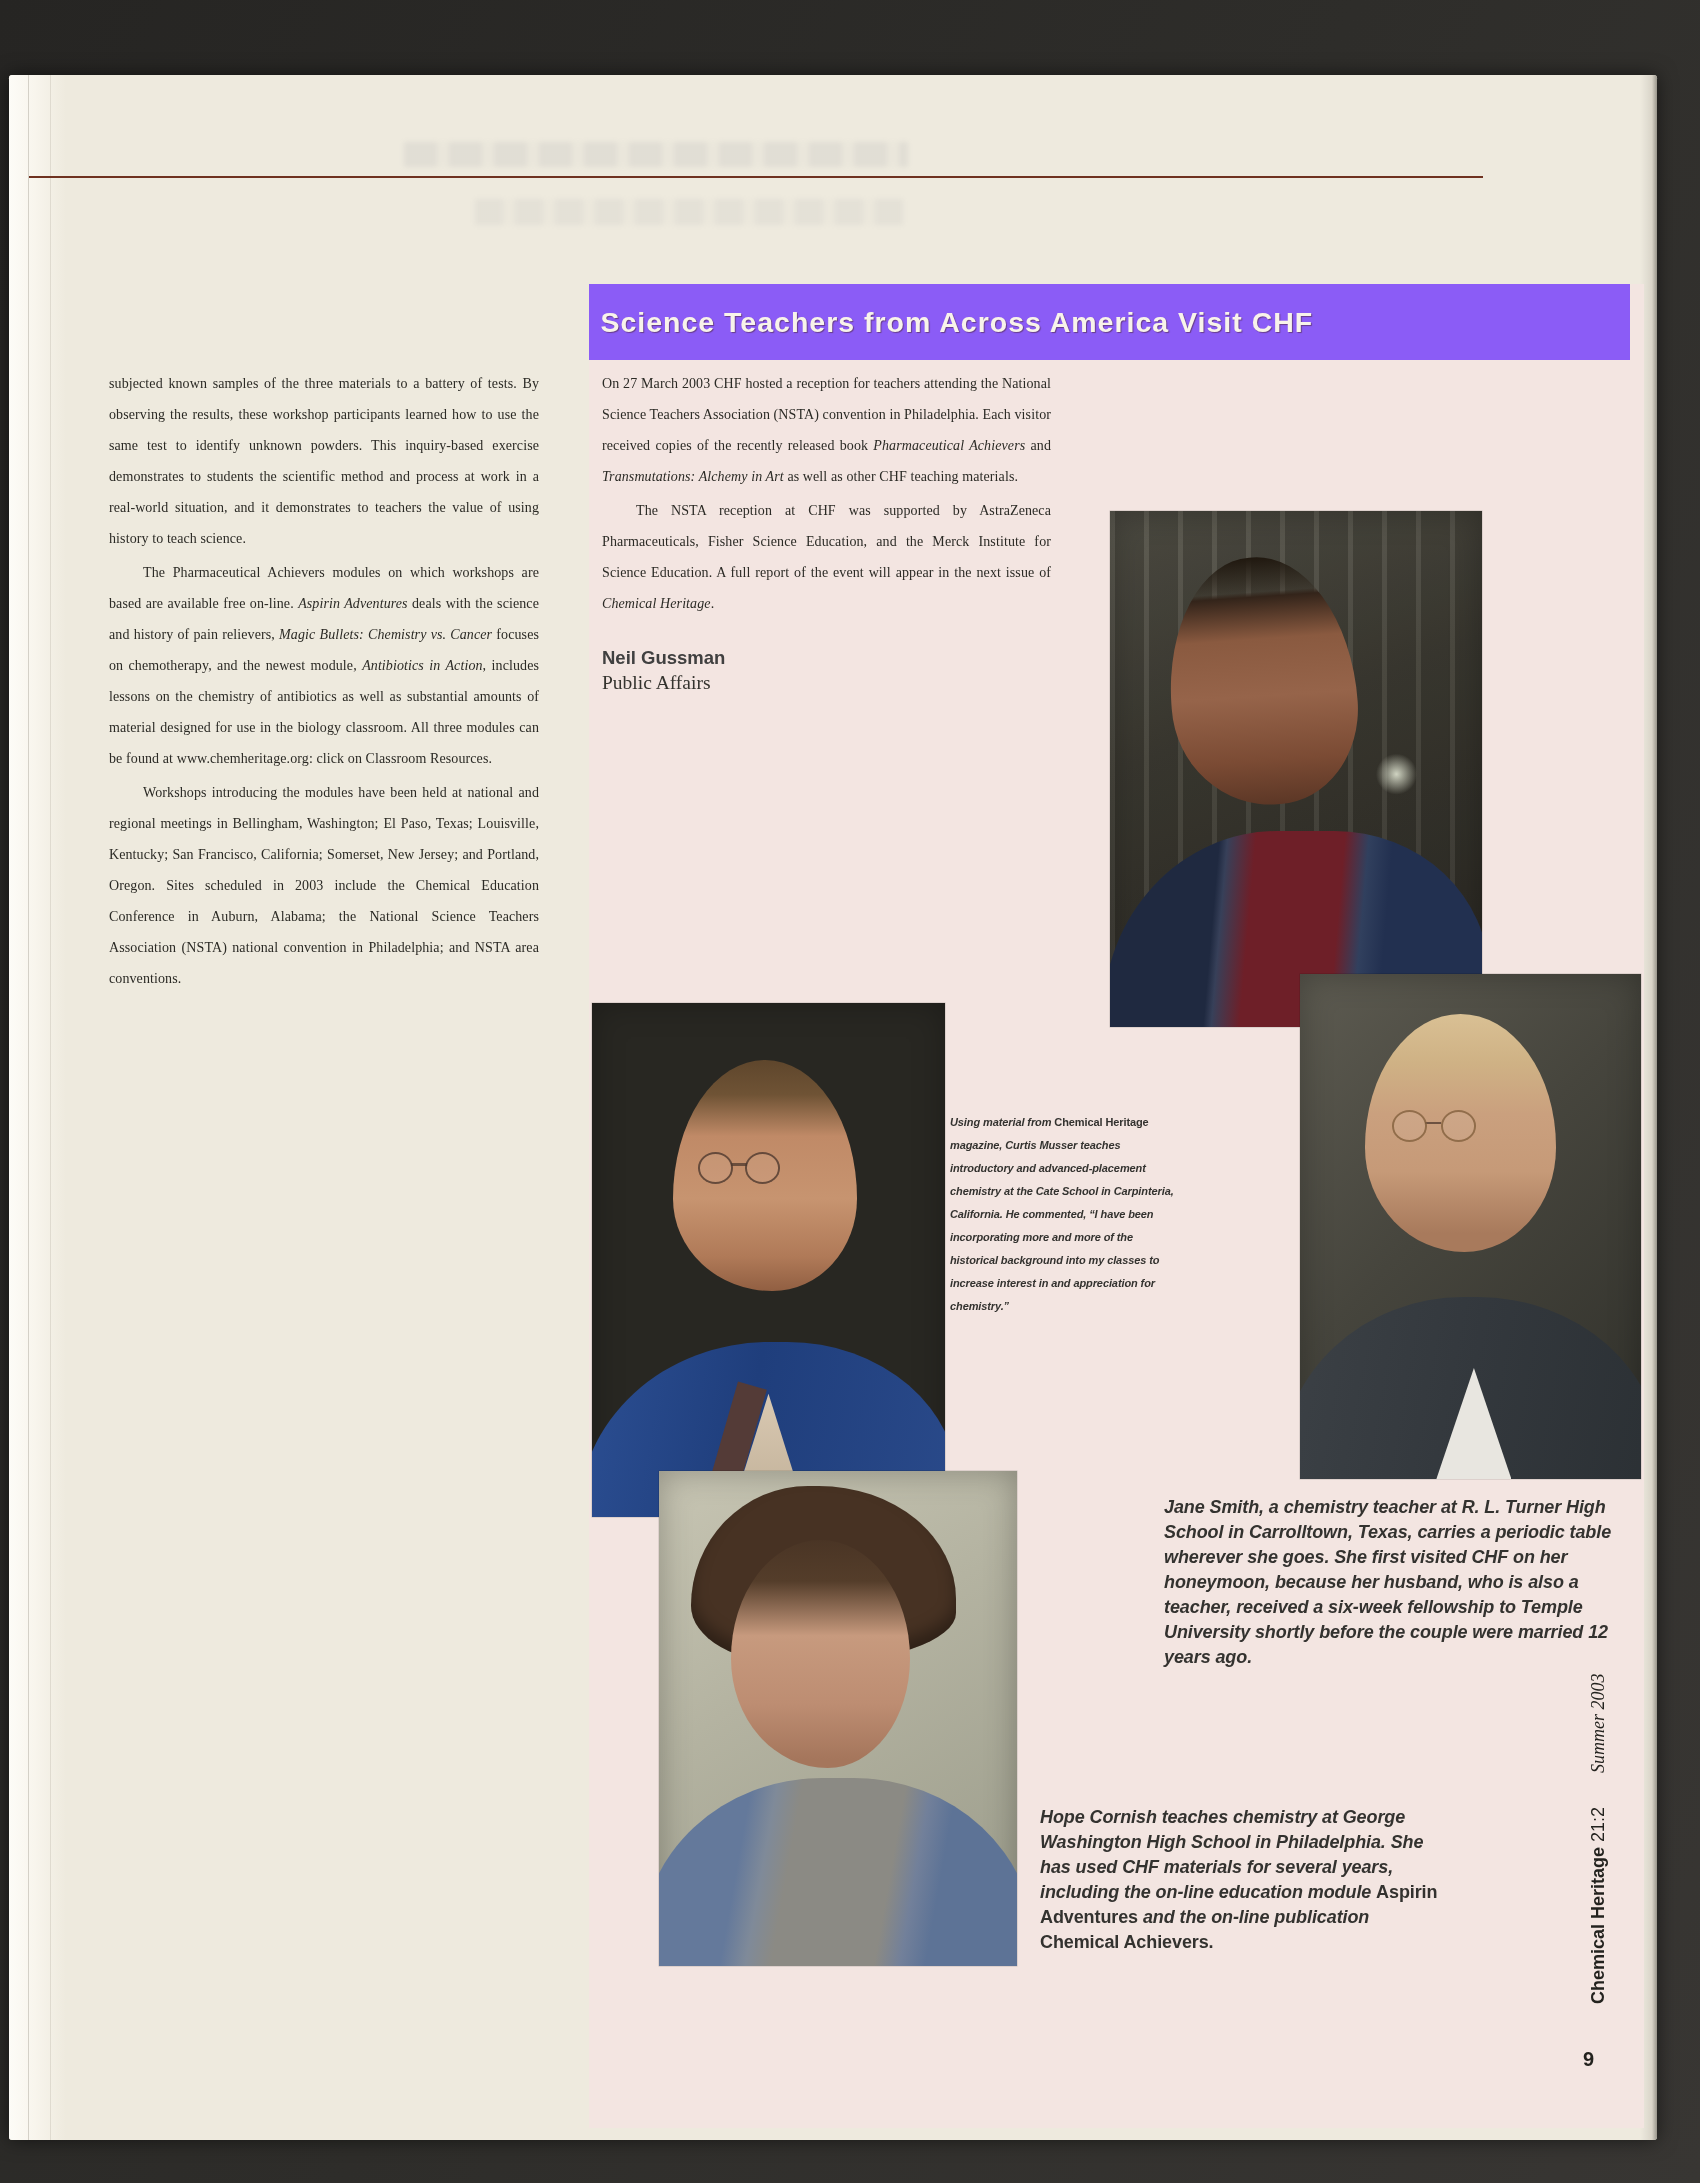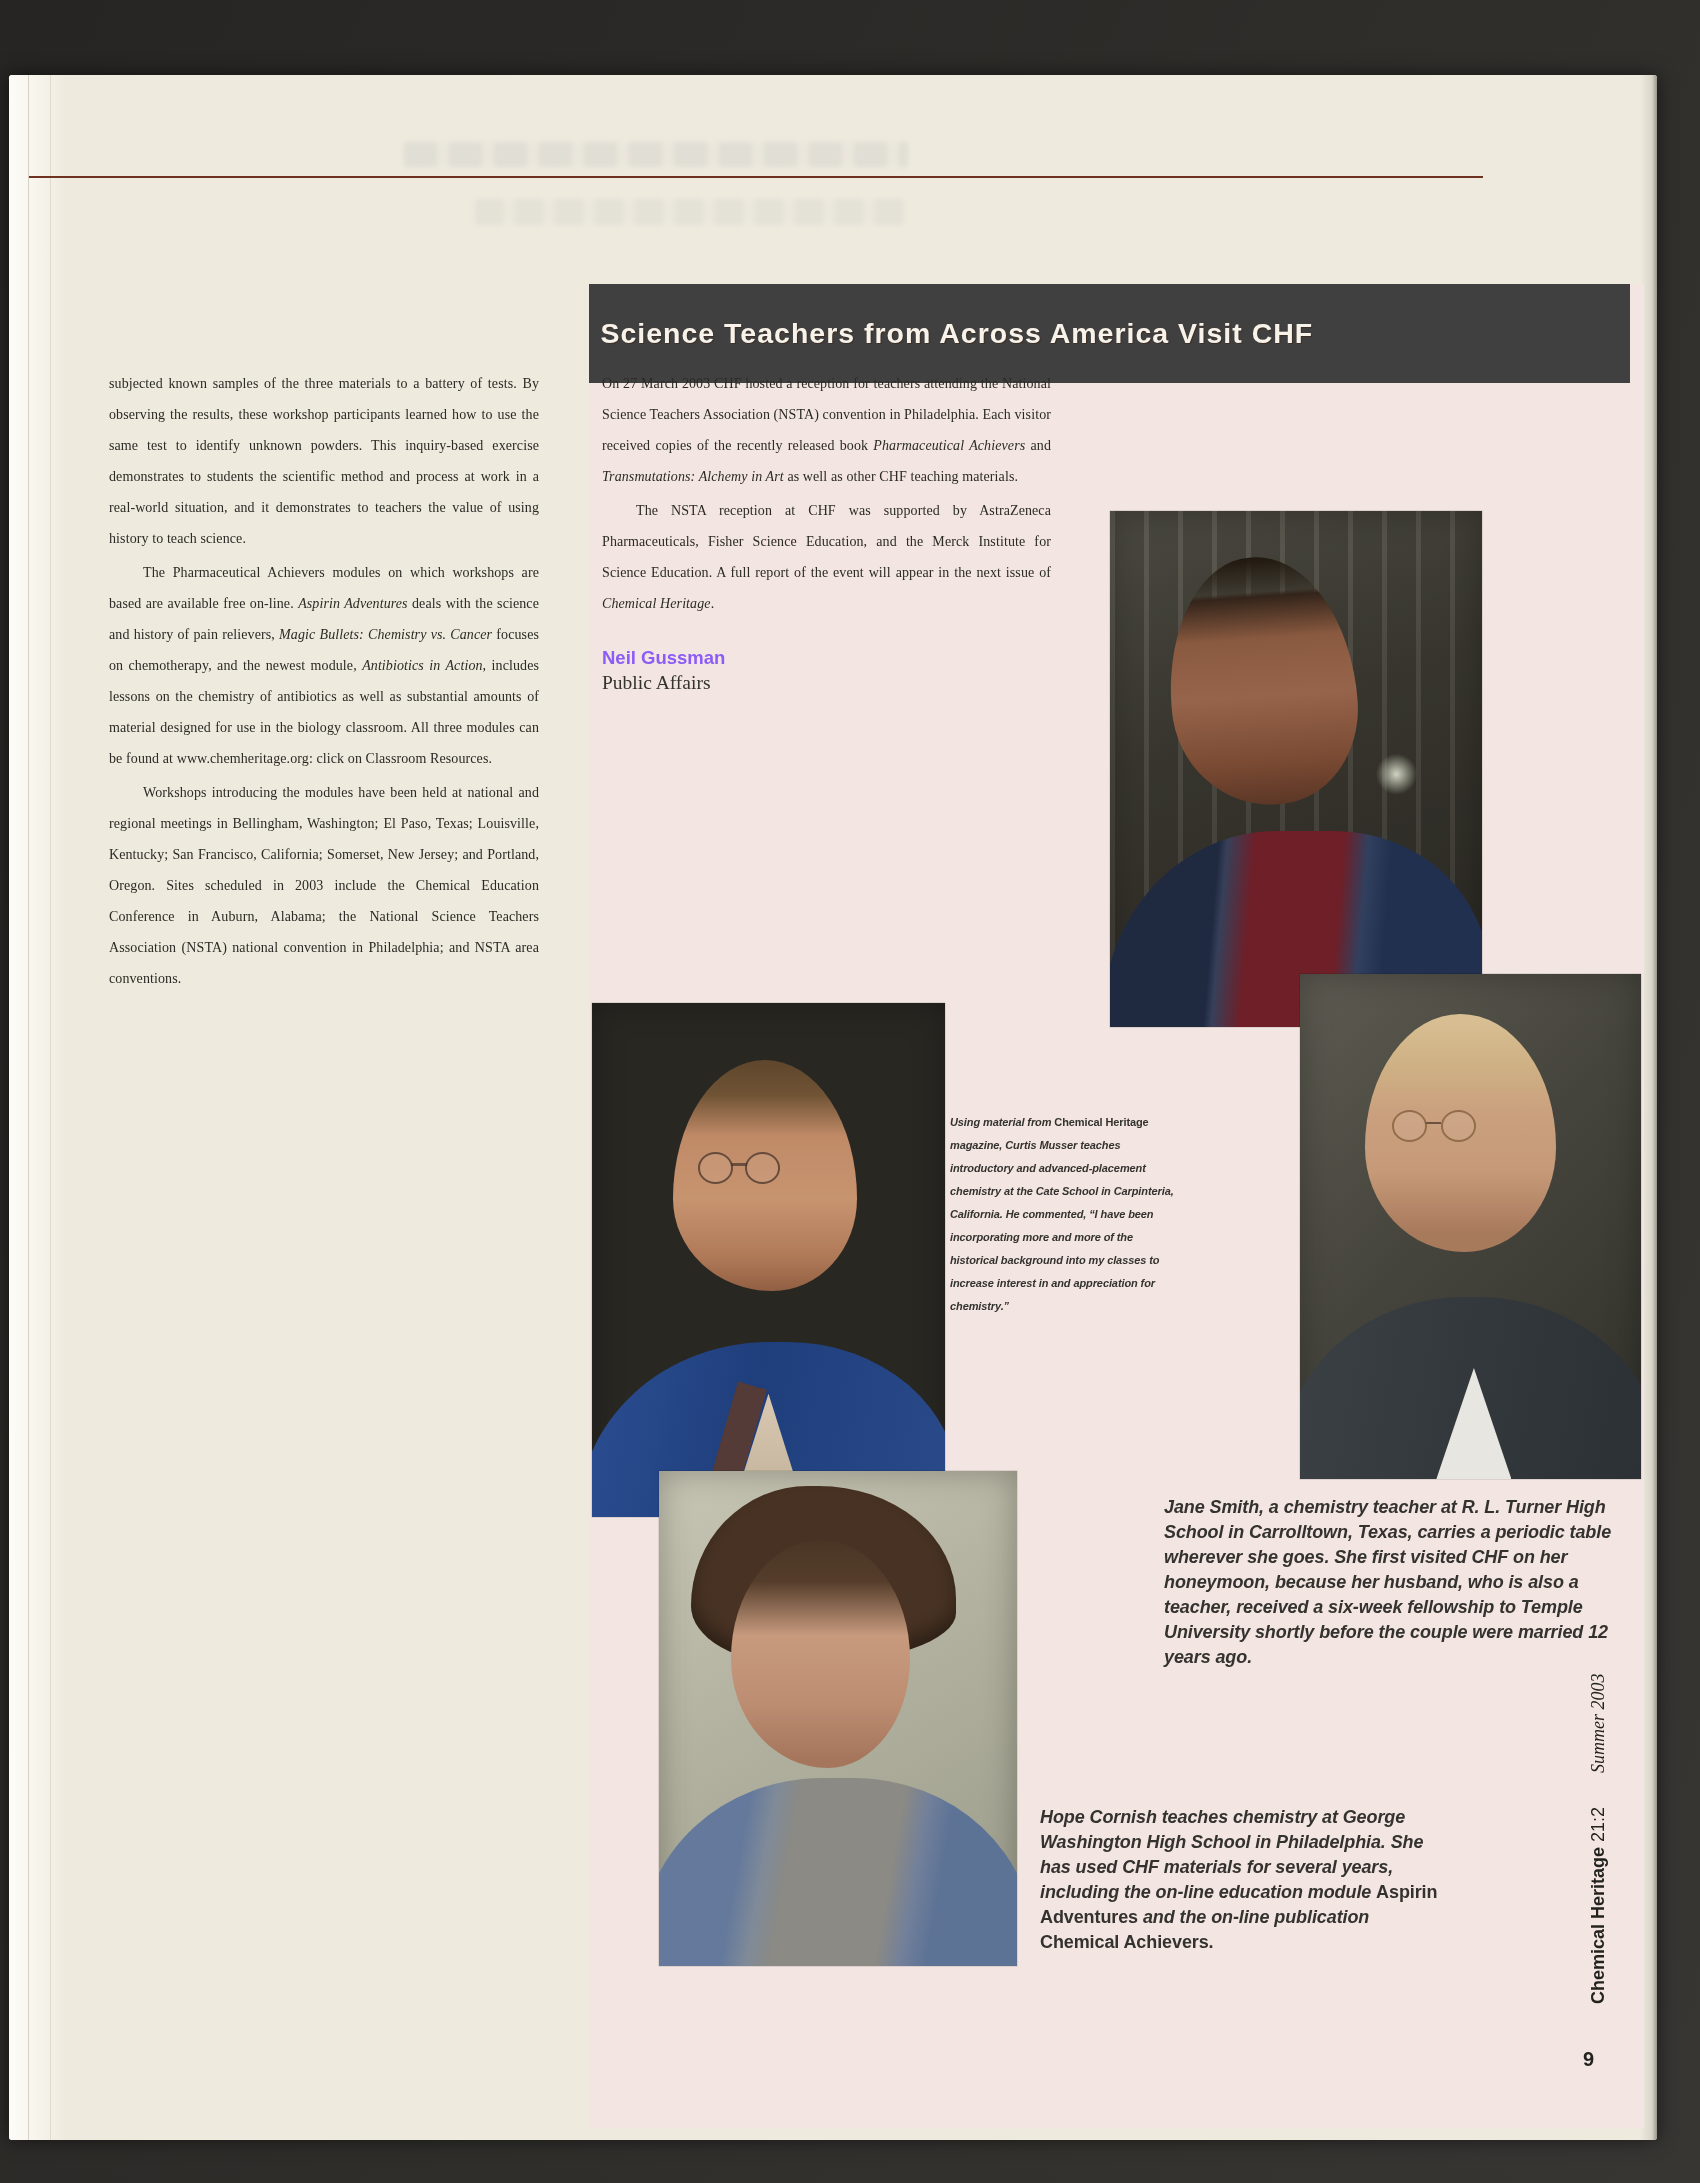--- a/index.html
+++ b/index.html
@@ -29,41 +29,41 @@
     border-radius:0 3.3px 3.3px 0;
   }
   .rule{position:absolute;left:28.5px;top:176px;width:1454px;height:2.4px;background:#6f3220;}
   .ghost{position:absolute;filter:blur(2.4px);opacity:.5;}
   .ghost-1{left:404px;top:142px;width:504px;height:25px;
     background:repeating-linear-gradient(90deg,rgba(150,152,158,.30) 0 33px,rgba(150,152,158,.08) 33px 45px);}
   .ghost-2{left:475px;top:199px;width:428px;height:26px;
     background:repeating-linear-gradient(90deg,rgba(150,152,158,.22) 0 28.5px,rgba(150,152,158,.06) 28.5px 40px);}
   .panel{position:absolute;left:589px;top:284px;width:1055px;height:1844px;background:#f3e5e1;}
   .banner{
-    position:absolute;left:589px;top:284px;width:1041px;height:99px;background:#404040;
+    position:absolute;left:589px;top:284px;width:1041px;height:76px;background:#8b5cf6;
     display:flex;align-items:center;
   }
   .banner span{
     color:#f8f3ea;font-family:"Liberation Sans",sans-serif;font-weight:700;
     font-size:28.5px;letter-spacing:1px;padding-left:11.4px;
     text-shadow:1px 1.4px 1px rgba(60,25,5,.45);
     white-space:nowrap;
   }
   .col{position:absolute;color:#2b2a25;}
   .col p{
     margin:0 0 2.9px 0;font-size:14px;line-height:31px;text-align:justify;
     letter-spacing:0.1px;hyphens:auto;
   }
   .col p.indent{text-indent:34px;}
   .left-col{left:109px;top:368px;width:430px;}
   .mid-col{left:602px;top:368px;width:449px;}
   span[data-seg="i"]{font-style:italic;}
   span[data-seg="n"]{font-style:normal;}
   .byline{margin-top:27.6px;}
-  .byline-name{font-family:"Liberation Sans",sans-serif;font-weight:700;font-size:18.5px;color:#8b5cf6;line-height:24px;}
+  .byline-name{font-family:"Liberation Sans",sans-serif;font-weight:700;font-size:18.5px;color:#404040;line-height:24px;}
   .byline-affil{font-size:19.5px;line-height:25px;color:#34332e;}
   .caption{
     position:absolute;font-family:"Liberation Sans",sans-serif;font-weight:700;font-style:italic;
     color:#33322f;font-size:18px;line-height:25px;letter-spacing:-0.1px;
   }
   .cap-gary{left:1110px;top:401px;width:437px;}
   .cap-curtis{left:950px;top:1111px;width:228px;font-size:11px;line-height:23px;}
   .cap-jane{left:1164px;top:1495px;width:458px;}
   .cap-hope{left:1040px;top:1805px;width:411px;}
   .photo{position:absolute;overflow:hidden;box-shadow:inset 0 0 33px rgba(0,0,0,.28), 0 0 0 0.5px rgba(0,0,0,.18);}

